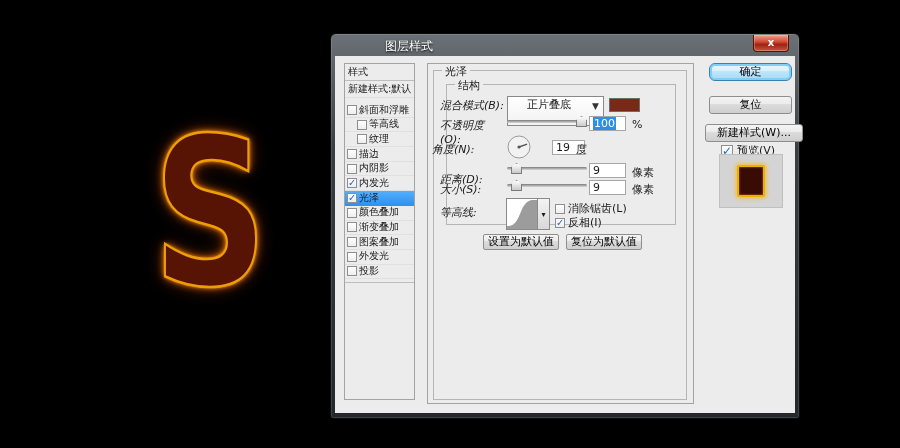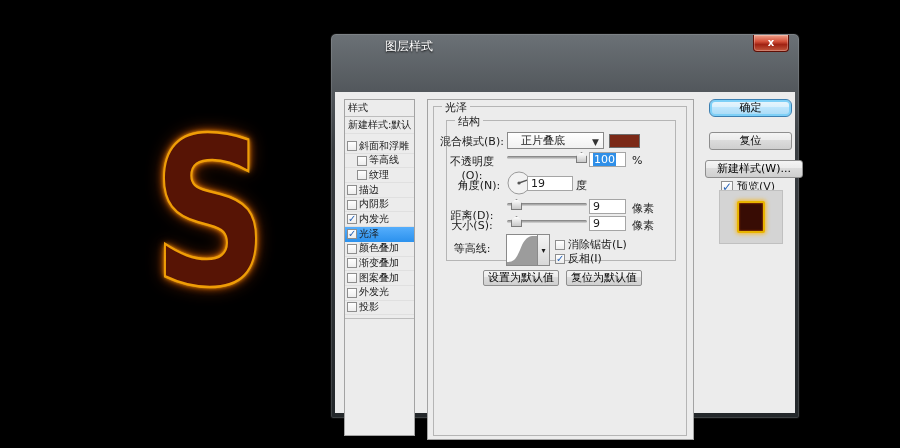--- a/index.html
+++ b/index.html
@@ -26,21 +26,21 @@
   }
   .titlebar{ position:absolute; left:0; top:0; right:0; height:22px; color:#fff;margin-left:42px; }
   .titlebar .title{ position:absolute; left:12px; top:4px; font-size:12px; text-shadow:0 1px 2px #000; }
   .close-btn{
     position:absolute; right:10px; top:1px; width:36px; height:17px;
     background:linear-gradient(180deg,#f0a28c,#d4513a 40%,#a02212 60%,#c2593f);
     border:1px solid #5e0f06; border-top:none; border-radius:0 0 4px 4px;
     color:#fff; font-size:10px; font-weight:bold; text-align:center; line-height:15px;
     box-shadow:0 0 0 1px rgba(255,255,255,.25) inset; cursor:pointer;
   }
-  .client{ position:absolute; left:4px; top:22px; right:4px; bottom:5px; background:#ececec;margin-top:36px; }
+  .client{ position:absolute; left:4px; top:22px; right:4px; bottom:5px; background:#ececec; }
 
   
   .listbox{
     position:absolute; left:9px; top:7px; width:71px; height:337px;
     background:#ececec; border:1px solid #a3a3a3; overflow:hidden;
   }
   .ls-row{ position:relative; height:14.7px; line-height:14.7px; font-size:10px; white-space:nowrap;
            display:flex; align-items:center; border-bottom:1px solid rgba(0,0,0,.05); cursor:pointer; }
   .ls-row.hdr{ height:17px; border-bottom:1px solid #bdbdbd; }
   .ls-row.hdr2{ height:17px; margin-bottom:5px; }
@@ -58,27 +58,27 @@
   
   .main-panel{
     position:absolute; left:92px; top:7px; width:267px; height:341px;
     background:#ececec; border:1px solid #a3a3a3;
   }
   .groupbox{ position:absolute; border:1px solid #b5b5b5; }
   .groupbox .legend{ position:absolute; top:-7px; left:8px; background:#ececec; padding:0 3px; font-size:11px; }
   .gb-outer{ left:5px; top:6px; width:254px; height:330px; }
   .gb-inner{ left:18px; top:20px; width:230px; height:141px; }
 
-  .fld-label{ position:absolute; width:64px; text-align:center; font-size:11px; }
+  .fld-label{ position:absolute; width:64px; text-align:left; font-size:11px;font-style:italic; }
   .unit{ position:absolute; font-size:11px; }
 
   .combo{
-    position:absolute; left:79px; top:32px; width:97px; height:17px;
+    position:absolute; left:79px; top:32px; width:97px; height:30px;
     background:linear-gradient(180deg,#fff,#f1f1f1); border:1px solid #898989;
-    font-size:11px; line-height:15px; padding-left:13px; cursor:pointer;
+    font-size:11px; line-height:15px; padding-left:19px; cursor:pointer;
   }
   .combo .arrow{ position:absolute; right:4px; top:2px; font-size:9px; color:#333; }
   .swatch{ position:absolute; left:181px; top:34px; width:31px; height:14px; border:1px solid #6d6d6d; cursor:pointer; }
 
   .slider{ position:absolute; width:80px; height:11px; }
   .slider .track{ position:absolute; left:0; right:0; top:4px; height:3px;
                   background:linear-gradient(180deg,#9b9b9b,#d9d9d9); border-radius:2px; border-top:1px solid #8a8a8a; }
   .slider .thumb{ position:absolute; top:0; width:11px; height:11px;
                   background:linear-gradient(180deg,#fdfdfd,#c9c9c9); border:1px solid #7c7c7c;
                   clip-path:polygon(50% 0,100% 38%,100% 100%,0 100%,0 38%); cursor:grab; }
@@ -202,29 +202,29 @@
       <div class="swatch" style="background: rgb(123, 41, 23);"></div>
 
       <span class="fld-label" style="left:12px; top:54px;">不透明度(O):</span>
       <div class="slider" style="left:79px; top:52px;">
         <div class="track"></div>
         <div class="thumb" style="left:69px;"></div>
       </div>
       <div class="valuebox sel" style="left:161px; top:52px;"><span>100</span></div>
       <span class="unit" style="left:204px; top:54px;">%</span>
 
-      <span class="fld-label" style="left:19px; top:78px;">角度(N):</span>
+      <span class="fld-label" style="left:4px; top:78px;">角度(N):</span>
       <div class="dial">
         <svg width="24" height="24" viewBox="0 0 24 24">
           <circle cx="12" cy="12" r="11" fill="#f2f2f2" stroke="#9a9a9a"></circle>
           <line x1="12" y1="12" x2="20.1" y2="9.2" stroke="#555" stroke-width="1.4"></line>
           <circle cx="12" cy="12" r="1.6" fill="#555"></circle>
         </svg>
       </div>
-      <div class="valuebox" style="left:99px; top:76px; width:46px;"><span>19</span></div>
+      <div class="valuebox" style="left:124px; top:76px; width:33px;"><span>19</span></div>
       <span class="unit" style="left:148px; top:78px;">度</span>
 
       <span class="fld-label" style="left:12px; top:108px;">距离(D):</span>
       <div class="slider" style="left:79px; top:99px;">
         <div class="track"></div>
         <div class="thumb" style="left:4px;"></div>
       </div>
       <div class="valuebox" style="left:161px; top:99px;"><span>9</span></div>
       <span class="unit" style="left:204px; top:101px;">像素</span>
 

